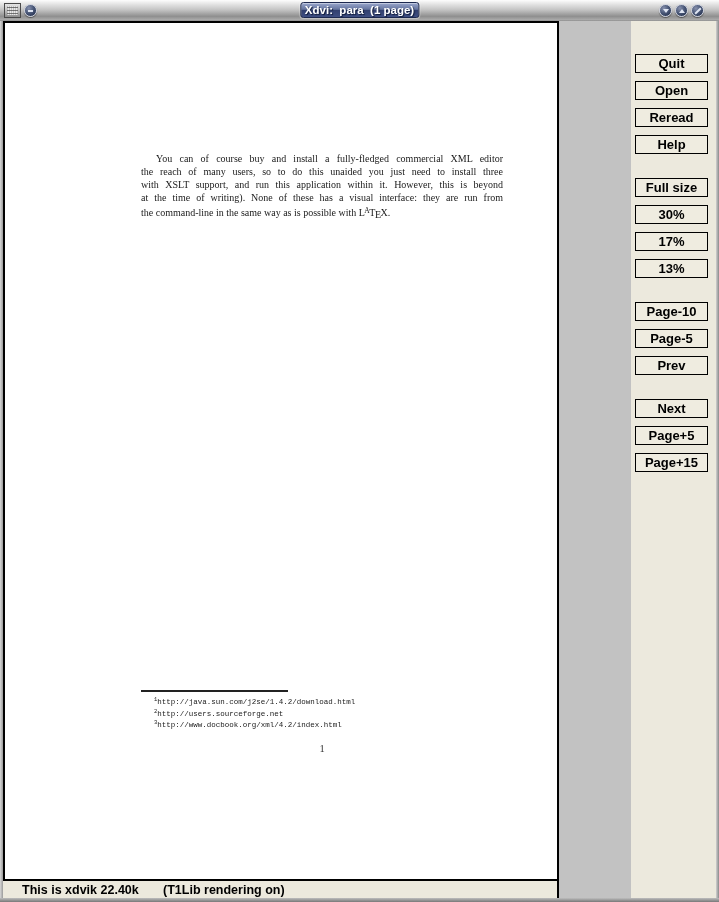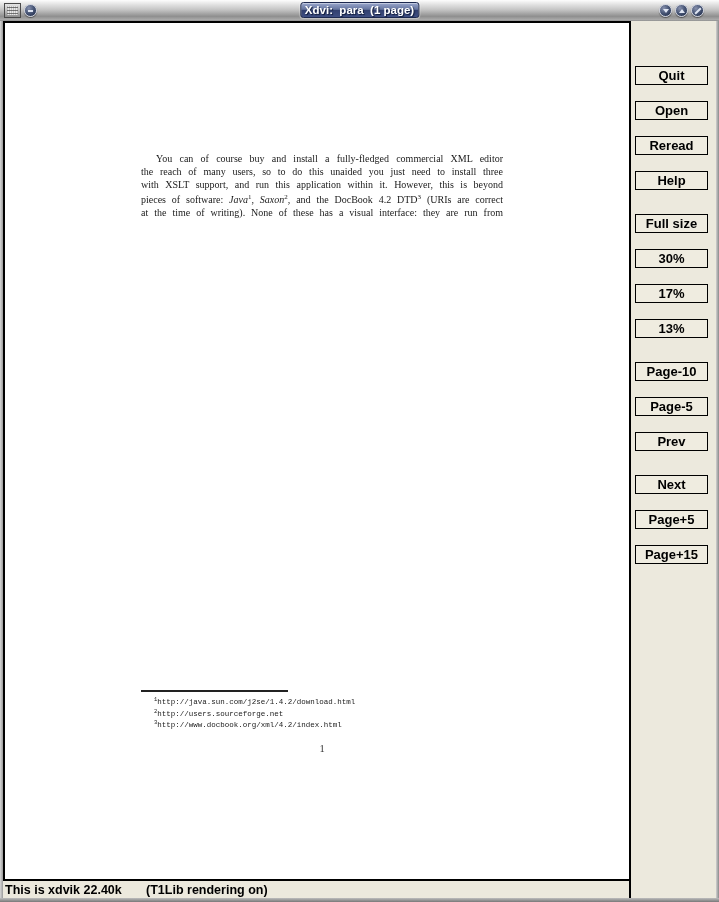--- a/index.html
+++ b/index.html
@@ -48,30 +48,30 @@
     background:linear-gradient(180deg,#9aa7cd 0%,#66759f 45%,#32406f 52%,#3e4e82 100%);
     border:1px solid #1d2950;
     box-shadow:inset 0 1px 0 rgba(255,255,255,.4), 0 0 0 1px rgba(255,255,255,.35);
     display:flex; align-items:center;
     color:#ffffff; font-weight:bold; font-size:11.5px; white-space:pre;
     text-shadow:1px 1px 1px #101a38;
   }
 
   
   .left-col {
-    position:absolute; left:3px; top:21px; width:628px; height:877px;
+    position:absolute; left:3px; top:21px; width:556px; height:877px;
     display:flex; flex-direction:column;
   }
   .canvas {
     flex:1; background:#ffffff; border:2px solid #000;
     position:relative; overflow:hidden;
   }
   .statusbar {
     height:17px; background:#ece9dd; border-right:2px solid #000;
-    display:flex; align-items:center; padding-left:2px;
+    display:flex; align-items:center; padding-left:19px;
     font-weight:bold; font-size:12.5px; color:#000; white-space:pre;
   }
 
   
   .paragraph { position:absolute; left:136px; top:129px; width:362px;
     font-family:"Liberation Serif", serif; font-size:10px; color:#1a1a1a; }
   .dline { line-height:13.1px; white-space:nowrap; text-align:justify; text-align-last:justify; }
   .dline.last { text-align-last:left; }
   .dline.indent { text-indent:15px; }
   .it { font-style:italic; }
@@ -87,21 +87,21 @@
   .page-number { position:absolute; left:136px; top:720px; width:362px; text-align:center;
     font-family:"Liberation Serif", serif; font-size:10.5px; color:#333; }
 
   
   .sidebar {
     position:absolute; left:631px; top:21px; width:85px; height:877px;
     background:#ece9dd; padding-top:29px;
   }
   .btn-group { margin-bottom:24px; }
   .xbtn {
-    display:block; width:73px; height:19px; margin:16px 0 8px 4px;
+    display:block; width:73px; height:19px; margin:4px 0 8px 4px;
     background:#efece0; border:1px solid #000;
     font-family:"Liberation Sans", sans-serif; font-weight:bold; font-size:13px;
     color:#000; text-align:center; line-height:16px; padding:0;
     cursor:pointer;
   }
 
   
   .frame-right  { position:absolute; right:0; top:21px; width:3px; bottom:0; background:linear-gradient(90deg,#d0d0d0,#8a8a8a); }
   .frame-left   { position:absolute; left:0; top:21px; width:3px; bottom:0; background:linear-gradient(90deg,#d8d8d8,#9a9a9a); }
   .frame-bottom { position:absolute; left:0; bottom:0; width:719px; height:4px; background:linear-gradient(180deg,#bdbdbd,#787878); }
@@ -127,22 +127,22 @@
       <div class="g-slash"></div>
     </div>
   </div>
 
   <div class="left-col">
     <div class="canvas">
       <div class="paragraph">
           <div class="dline indent"><span>You can of course buy and install a fully-fledged commercial XML editor</span></div>
           <div class="dline"><span>the reach of many users, so to do this unaided you just need to install three</span></div>
           <div class="dline"><span>with XSLT support, and run this application within it.  However, this is beyond</span></div>
-          <div class="dline"><span>pieces of software: </span><span class="it">Java</span><span class="sup">1</span><span>, </span><span class="it">Saxon</span><span class="sup">2</span><span>, and the DocBook 4.2 DTD</span><span class="sup">3</span><span> (URIs are correct</span></div>
           <div class="dline"><span>at the time of writing).  None of these has a visual interface:  they are run from</span></div>
+          <div class="dline last"><span>the command-line in the same way as is possible with </span><span><span>L</span><span class="lx-a">A</span><span>T</span><span class="lx-e">E</span><span>X</span></span><span>.</span></div>
         </div>
       <div class="footnote-rule"></div>
       <div class="footnotes">
           <div class="footnote"><span class="fn-sup">1</span><span>http://java.sun.com/j2se/1.4.2/download.html</span></div>
           <div class="footnote"><span class="fn-sup">2</span><span>http://users.sourceforge.net</span></div>
           <div class="footnote"><span class="fn-sup">3</span><span>http://www.docbook.org/xml/4.2/index.html</span></div>
         </div>
       <div class="page-number">1</div>
     </div>
     <div class="statusbar">

